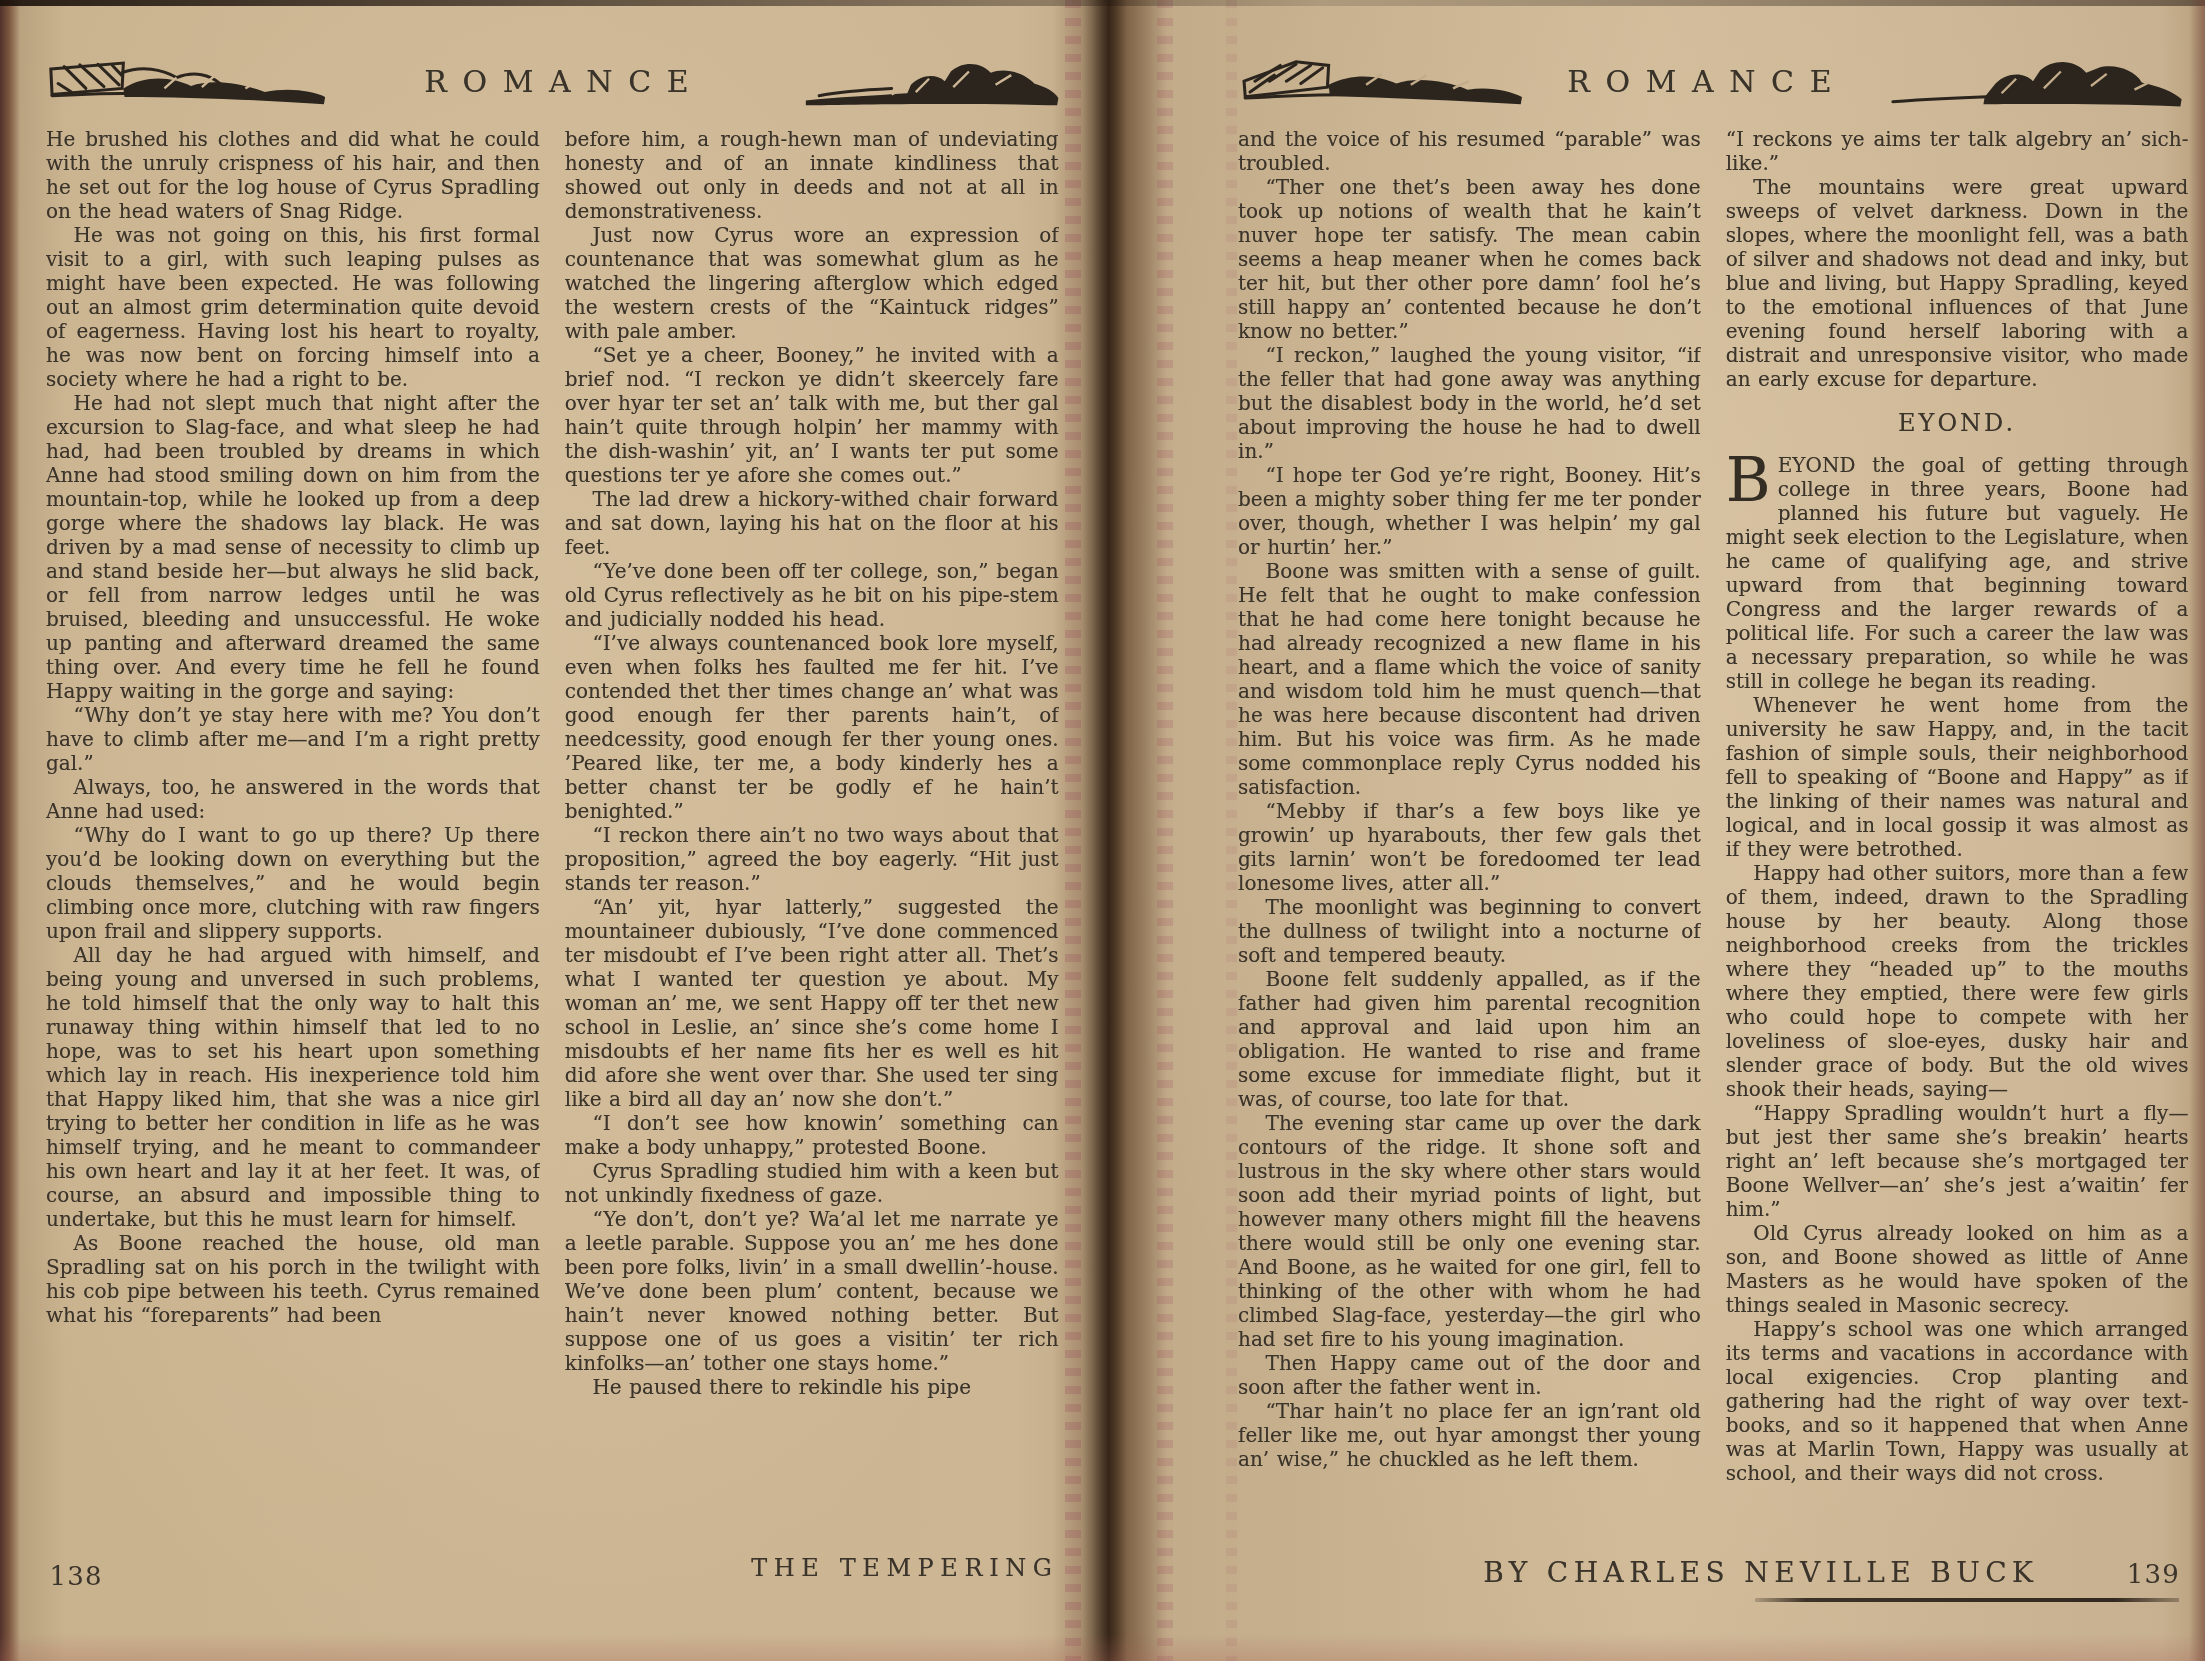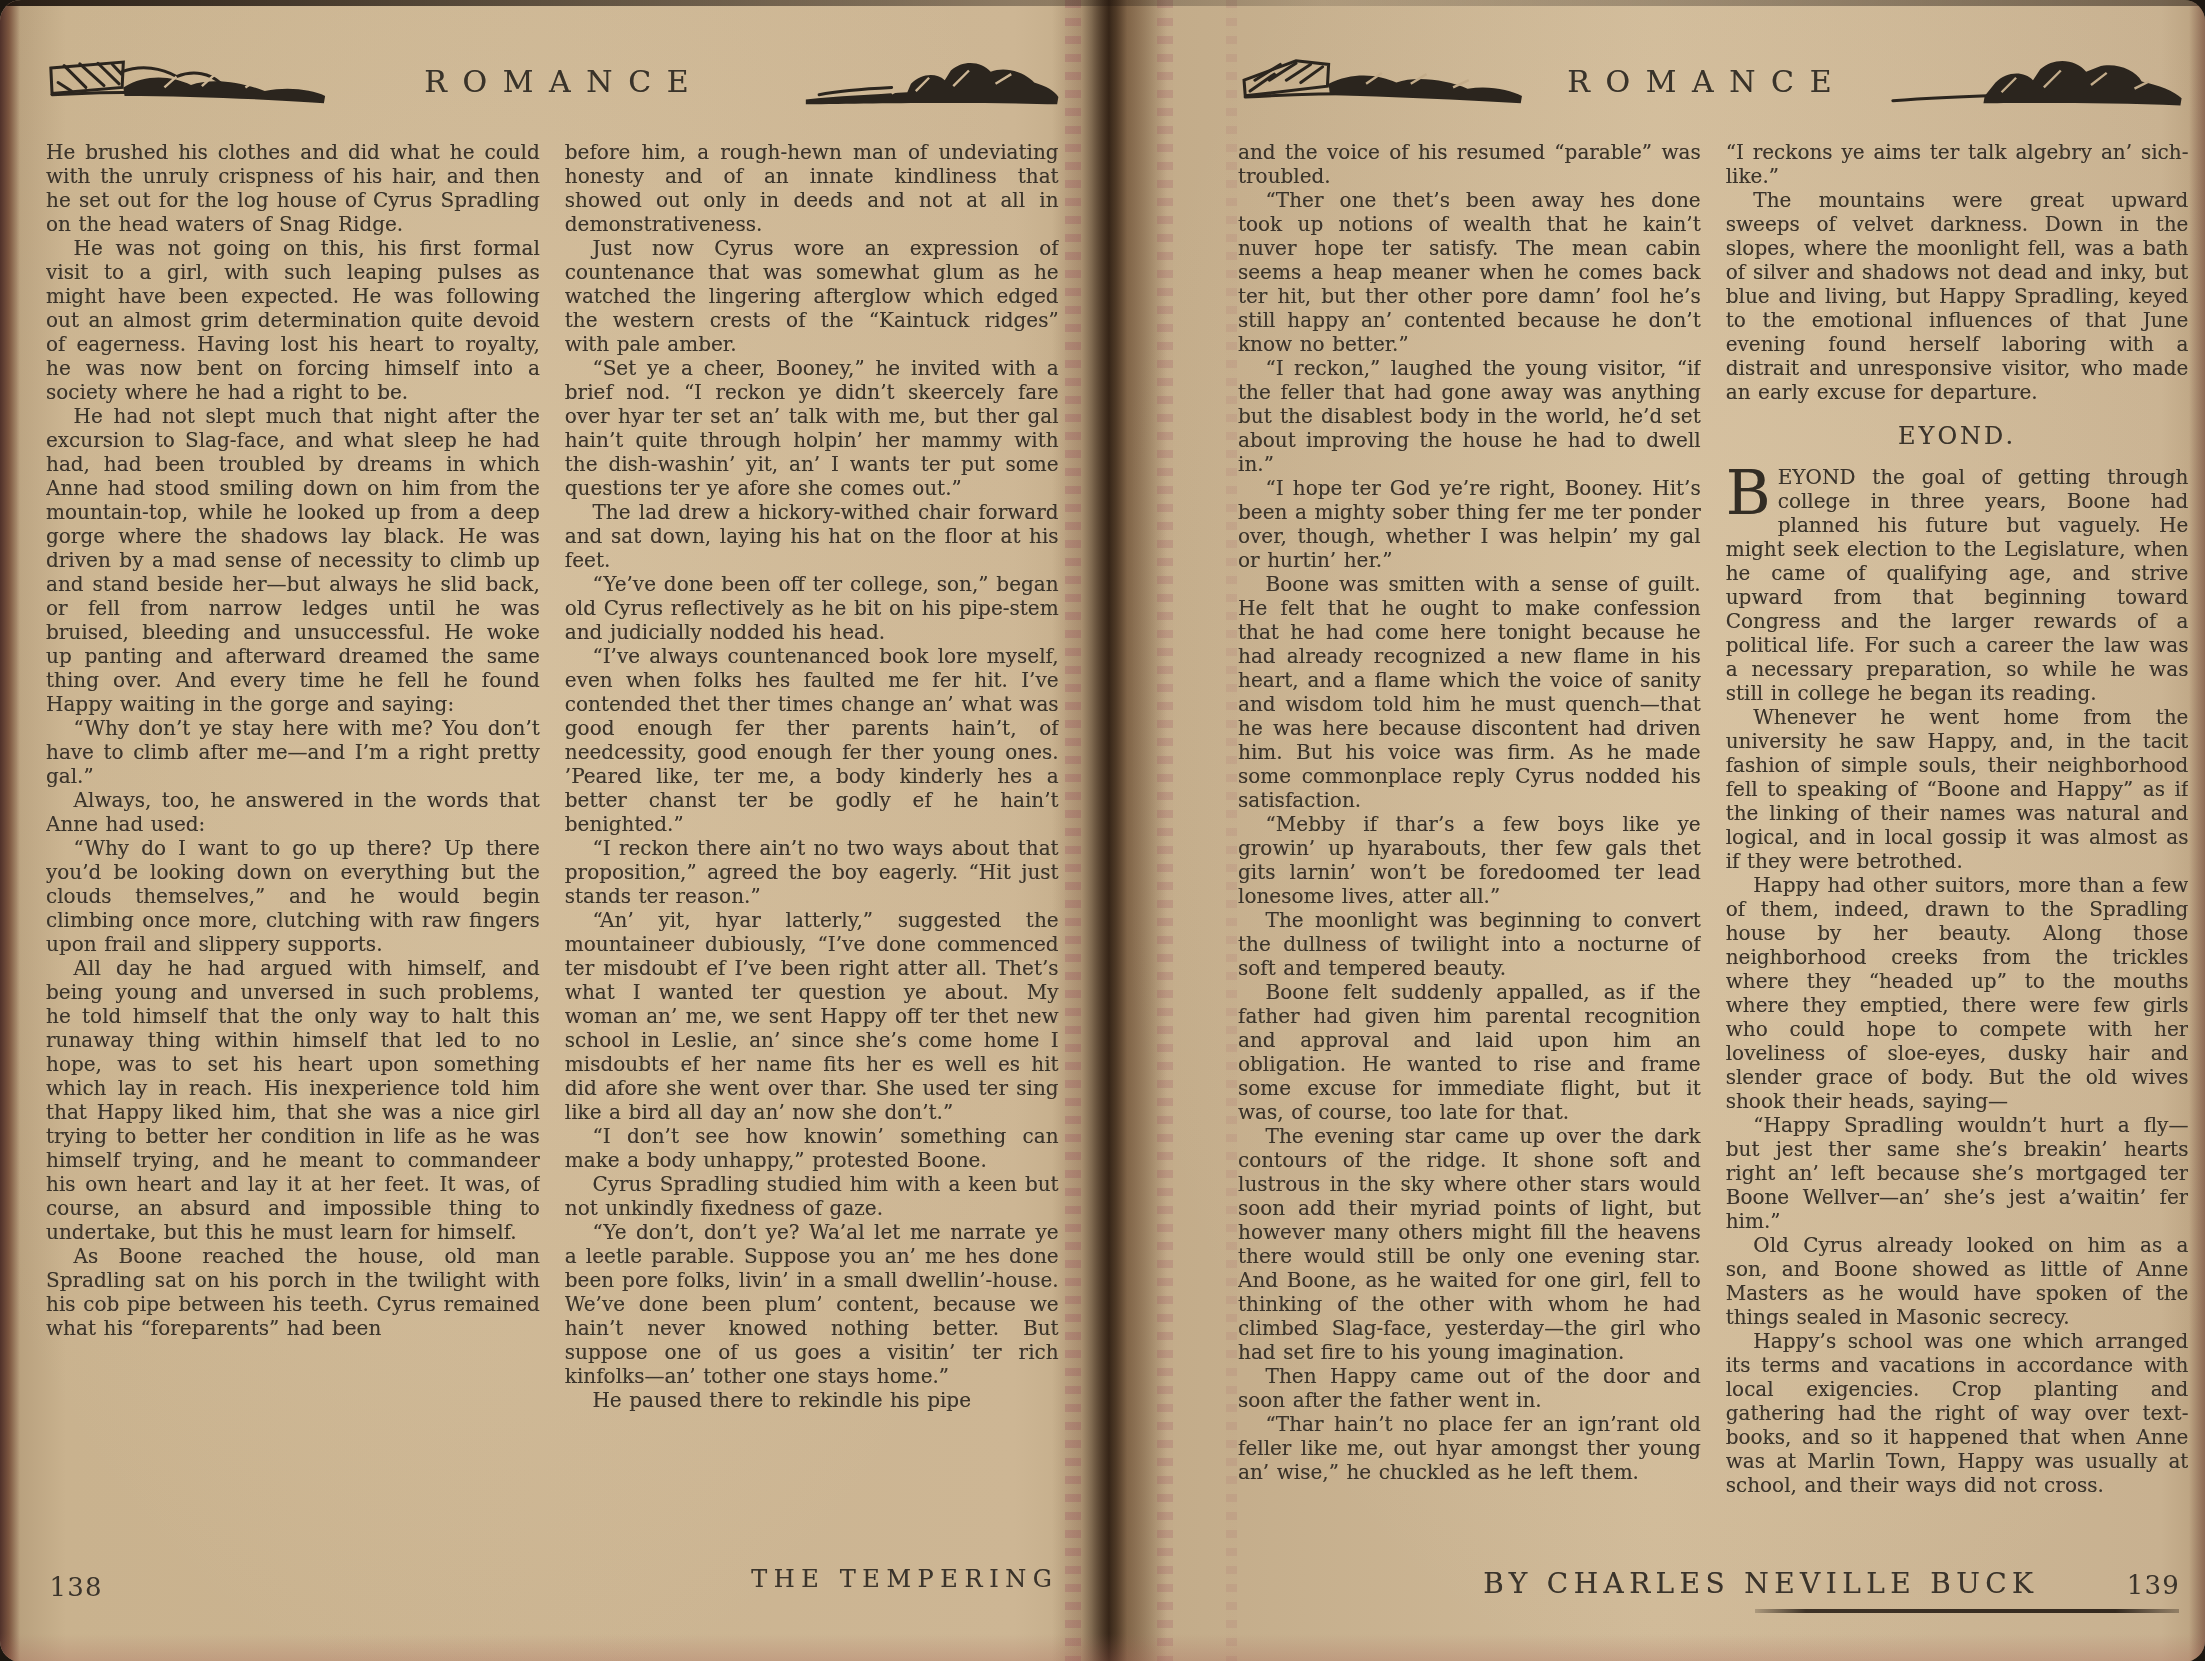--- a/index.html
+++ b/index.html
@@ -3,21 +3,20 @@
 <meta charset="utf-8">
 <style>
   html,body{margin:0;padding:0;background:#1d1711;}
   .spread{
     position:relative;
     width:2205px;height:1662px;
     background:linear-gradient(90deg,#b29a78 0%,#c9b28e 3%,#cdb694 46%,#c2ab88 49.5%,#8a6f50 50.6%,#c3ac8a 53%,#d0ba98 75%,#c8b190 98%,#b89f7d 100%);
     overflow:hidden;
     font-family:"DejaVu Serif", serif;
     color:#3b342b;
-    border-radius:21px;
   }
   
   .edge-left{position:absolute;left:0;top:0;width:20.4px;height:100%;
     background:linear-gradient(90deg,#50312a 0%,#7c5640 45%,rgba(124,86,64,0) 100%);}
   .edge-top{position:absolute;left:0;top:0;width:100%;height:6px;
     background:linear-gradient(90deg,rgba(25,16,10,.9) 0%,rgba(25,16,10,.45) 40%,rgba(25,16,10,.15) 60%,rgba(25,16,10,.5) 100%);}
   .edge-right{position:absolute;right:0;top:0;width:15.6px;height:100%;
     background:linear-gradient(270deg,rgba(105,62,50,.55),rgba(105,62,50,0));}
   .edge-bottom{position:absolute;left:0;bottom:0;width:100%;height:27.6px;
     background:linear-gradient(0deg,rgba(165,96,86,.28),rgba(165,96,86,0));}
@@ -32,21 +31,21 @@
     background:radial-gradient(ellipse at 45% 40%,rgba(236,220,190,.30),rgba(236,220,190,0) 75%);}
   .page-right{left:1133px;width:1071px;padding:0 15.6px 0 105px;
     background:radial-gradient(ellipse at 55% 42%,rgba(238,222,192,.26),rgba(238,222,192,0) 75%);}
 
   .page-header{margin-top:50px;height:71px;display:flex;align-items:center;}
   .ornament{flex:0 0 auto;height:58px;}
   .ornament svg{height:100%;display:block;}
   .pub-title{flex:1 1 auto;text-align:center;font-size:30px;letter-spacing:15.6px;
     color:#39332a;white-space:nowrap;padding-bottom:8.4px;text-shadow:0 0 0.6px rgba(57,51,42,.5);}
 
-  .columns{margin-top:19px;height:1414px;display:flex;gap:25px;overflow:hidden;}
+  .columns{margin-top:6px;height:1414px;display:flex;gap:25px;overflow:hidden;}
   .col{flex:1 1 0;overflow:hidden;text-align:justify;}
   .col p{margin:0;text-indent:27.6px;font-size:20px;line-height:24px;
     text-shadow:0 0 0.6px rgba(59,52,43,.45);word-spacing:1.2px;}
   .col p.no-indent{text-indent:0;}
   .section-heading{text-align:center;font-size:24px;letter-spacing:3px;text-indent:0;
     margin:18px 0 15.6px 0;text-shadow:0 0 0.6px rgba(59,52,43,.45);}
   .dropcap{float:left;font-size:61px;line-height:47px;padding:3.6px 7.2px 0 0;color:#332d24;}
 
   .page-footer{position:relative;height:108px;margin-top:2.4px;font-size:26px;}
   .pgnum{position:absolute;top:18px;letter-spacing:1.2px;}

